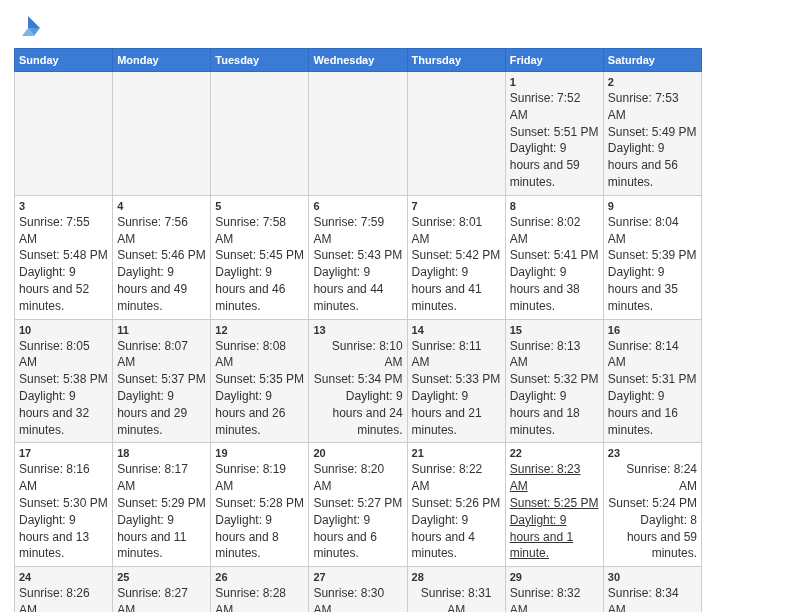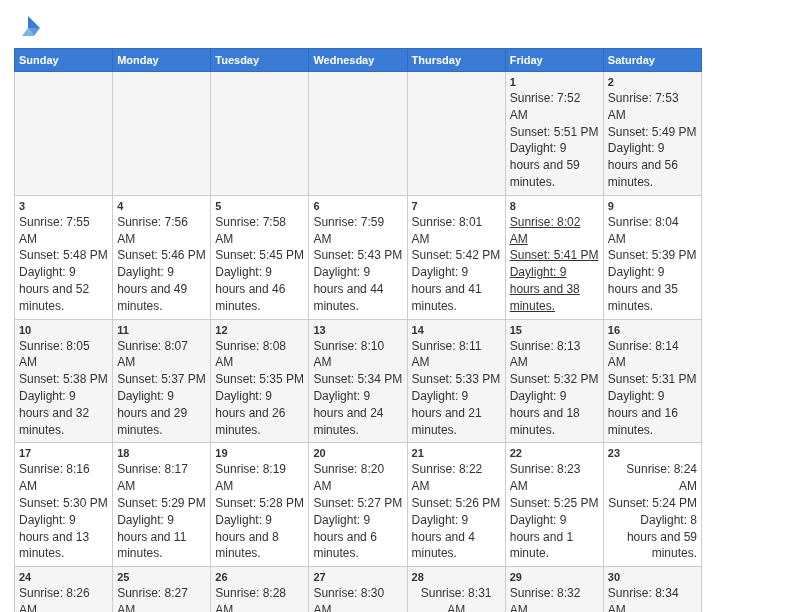--- a/index.html
+++ b/index.html
@@ -182,21 +182,21 @@
 Daylight: 9 hours and 44 minutes.</div>
           </td>
           <td>
             <span class="day-num">7</span>
             <div class="day-info" style="white-space: pre-line;">Sunrise: 8:01 AM
 Sunset: 5:42 PM
 Daylight: 9 hours and 41 minutes.</div>
           </td>
           <td>
             <span class="day-num">8</span>
-            <div class="day-info" style="white-space: pre-line; text-decoration: underline;">Sunrise: 8:02 AM
+            <div class="day-info" style="white-space: pre-line;">Sunrise: 8:02 AM
 Sunset: 5:41 PM
 Daylight: 9 hours and 38 minutes.</div>
           </td>
           <td>
             <span class="day-num">9</span>
             <div class="day-info" style="white-space: pre-line;">Sunrise: 8:04 AM
 Sunset: 5:39 PM
 Daylight: 9 hours and 35 minutes.</div>
           </td>
         </tr>
@@ -214,21 +214,21 @@
 Daylight: 9 hours and 29 minutes.</div>
           </td>
           <td>
             <span class="day-num">12</span>
             <div class="day-info" style="white-space: pre-line;">Sunrise: 8:08 AM
 Sunset: 5:35 PM
 Daylight: 9 hours and 26 minutes.</div>
           </td>
           <td>
             <span class="day-num">13</span>
-            <div class="day-info" style="white-space: pre-line;">Sunrise: 8:10 AM
+            <div class="day-info" style="white-space: pre-line; text-align: right;">Sunrise: 8:10 AM
 Sunset: 5:34 PM
 Daylight: 9 hours and 24 minutes.</div>
           </td>
           <td>
             <span class="day-num">14</span>
             <div class="day-info" style="white-space: pre-line;">Sunrise: 8:11 AM
 Sunset: 5:33 PM
 Daylight: 9 hours and 21 minutes.</div>
           </td>
           <td>
@@ -270,21 +270,21 @@
 Daylight: 9 hours and 6 minutes.</div>
           </td>
           <td>
             <span class="day-num">21</span>
             <div class="day-info" style="white-space: pre-line;">Sunrise: 8:22 AM
 Sunset: 5:26 PM
 Daylight: 9 hours and 4 minutes.</div>
           </td>
           <td>
             <span class="day-num">22</span>
-            <div class="day-info" style="white-space: pre-line;">Sunrise: 8:23 AM
+            <div class="day-info" style="white-space: pre-line; text-decoration: underline;">Sunrise: 8:23 AM
 Sunset: 5:25 PM
 Daylight: 9 hours and 1 minute.</div>
           </td>
           <td>
             <span class="day-num">23</span>
             <div class="day-info" style="white-space: pre-line; text-align: right;">Sunrise: 8:24 AM
 Sunset: 5:24 PM
 Daylight: 8 hours and 59 minutes.</div>
           </td>
         </tr>

